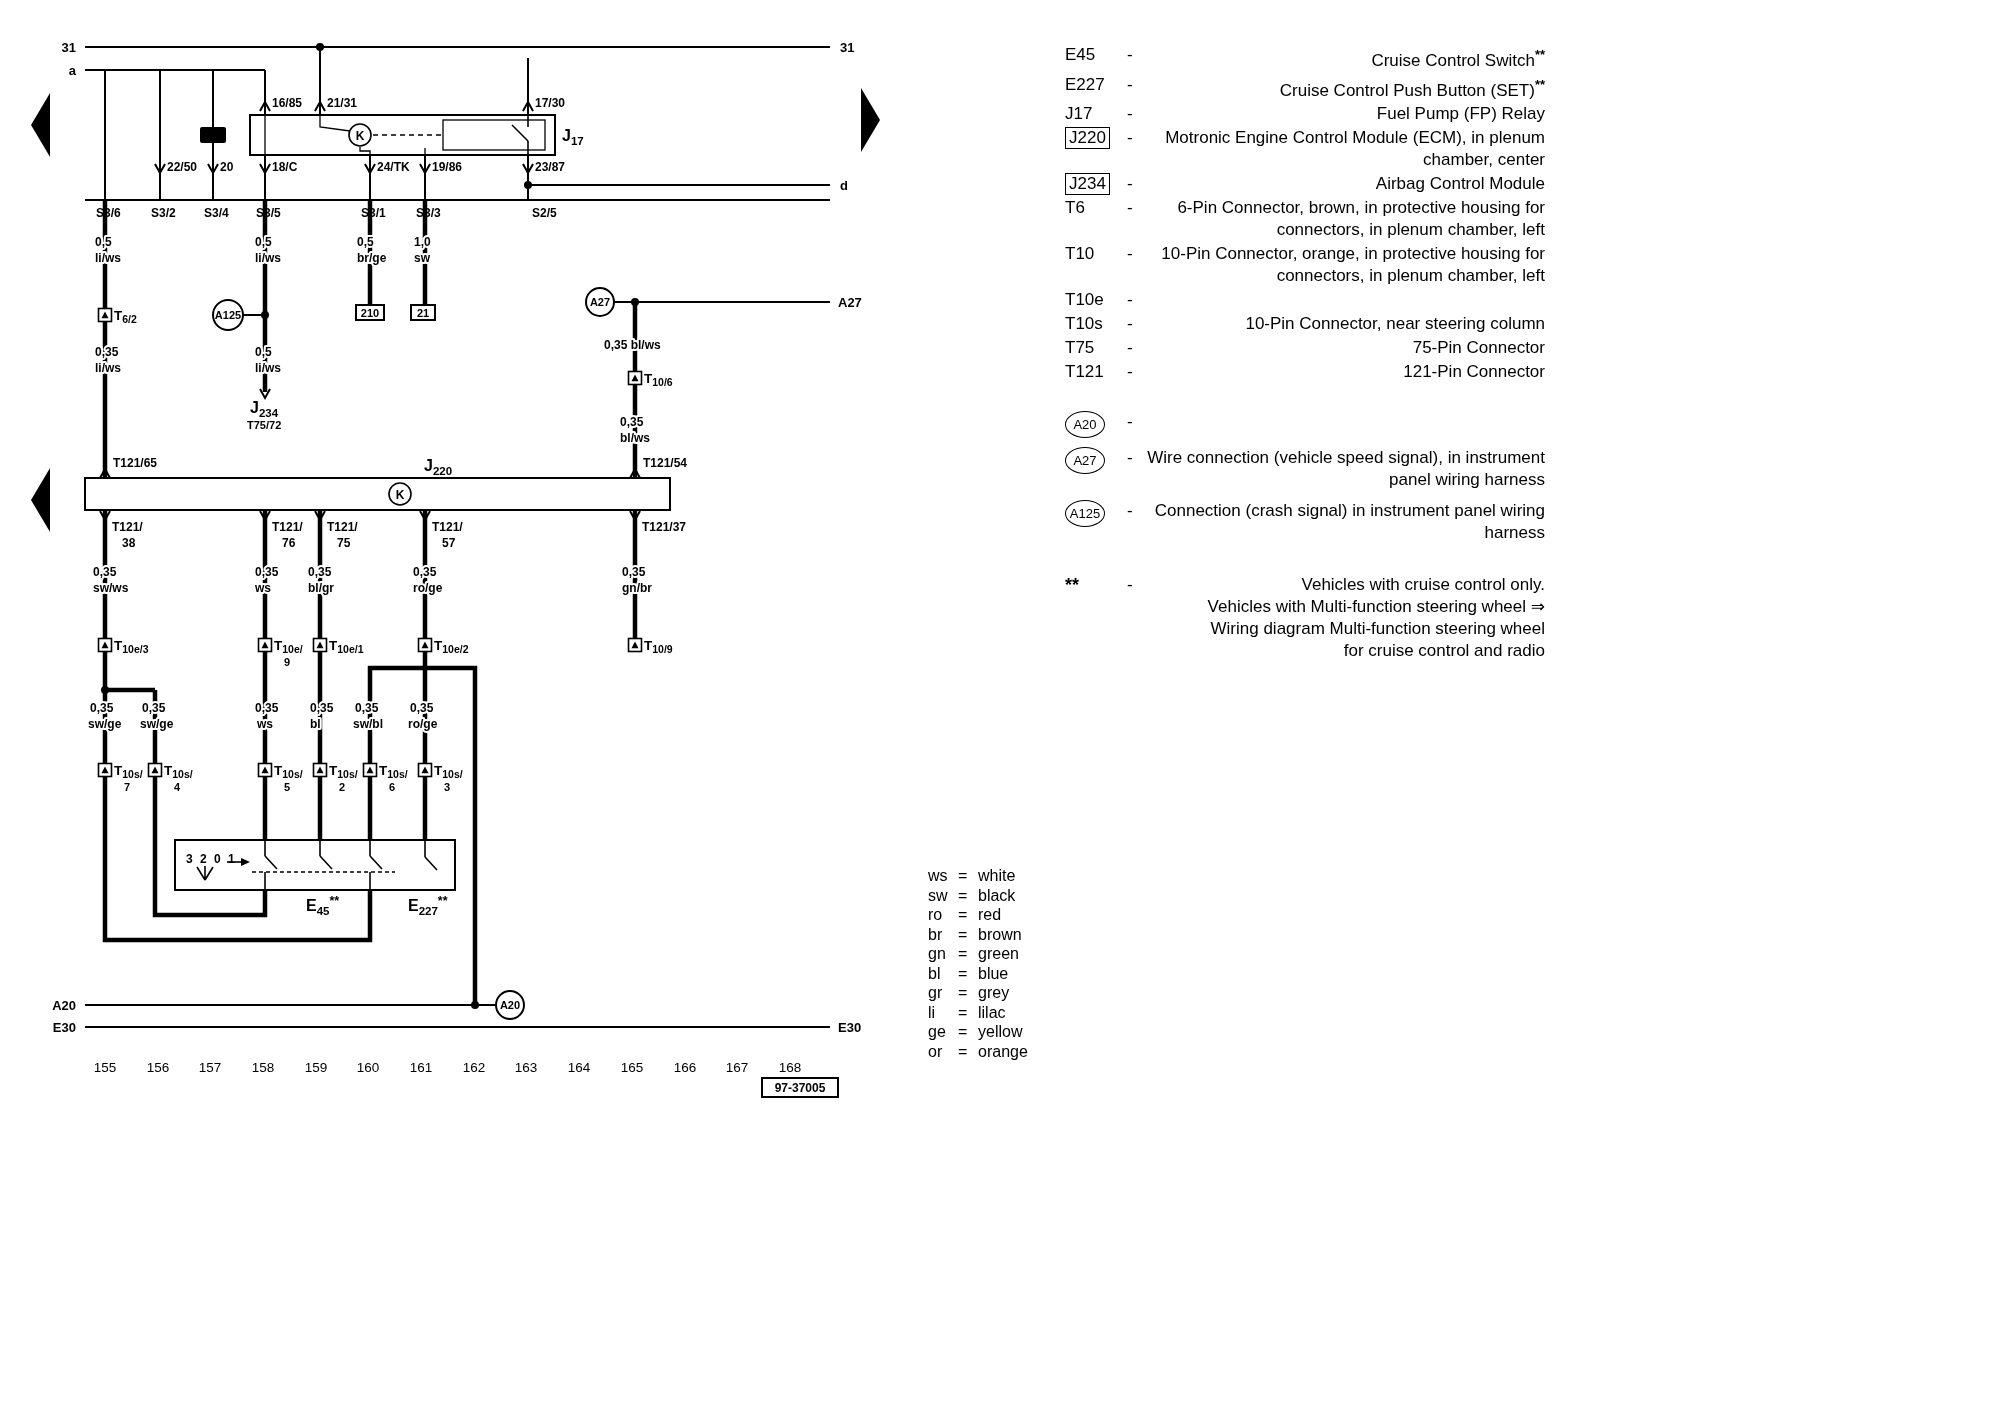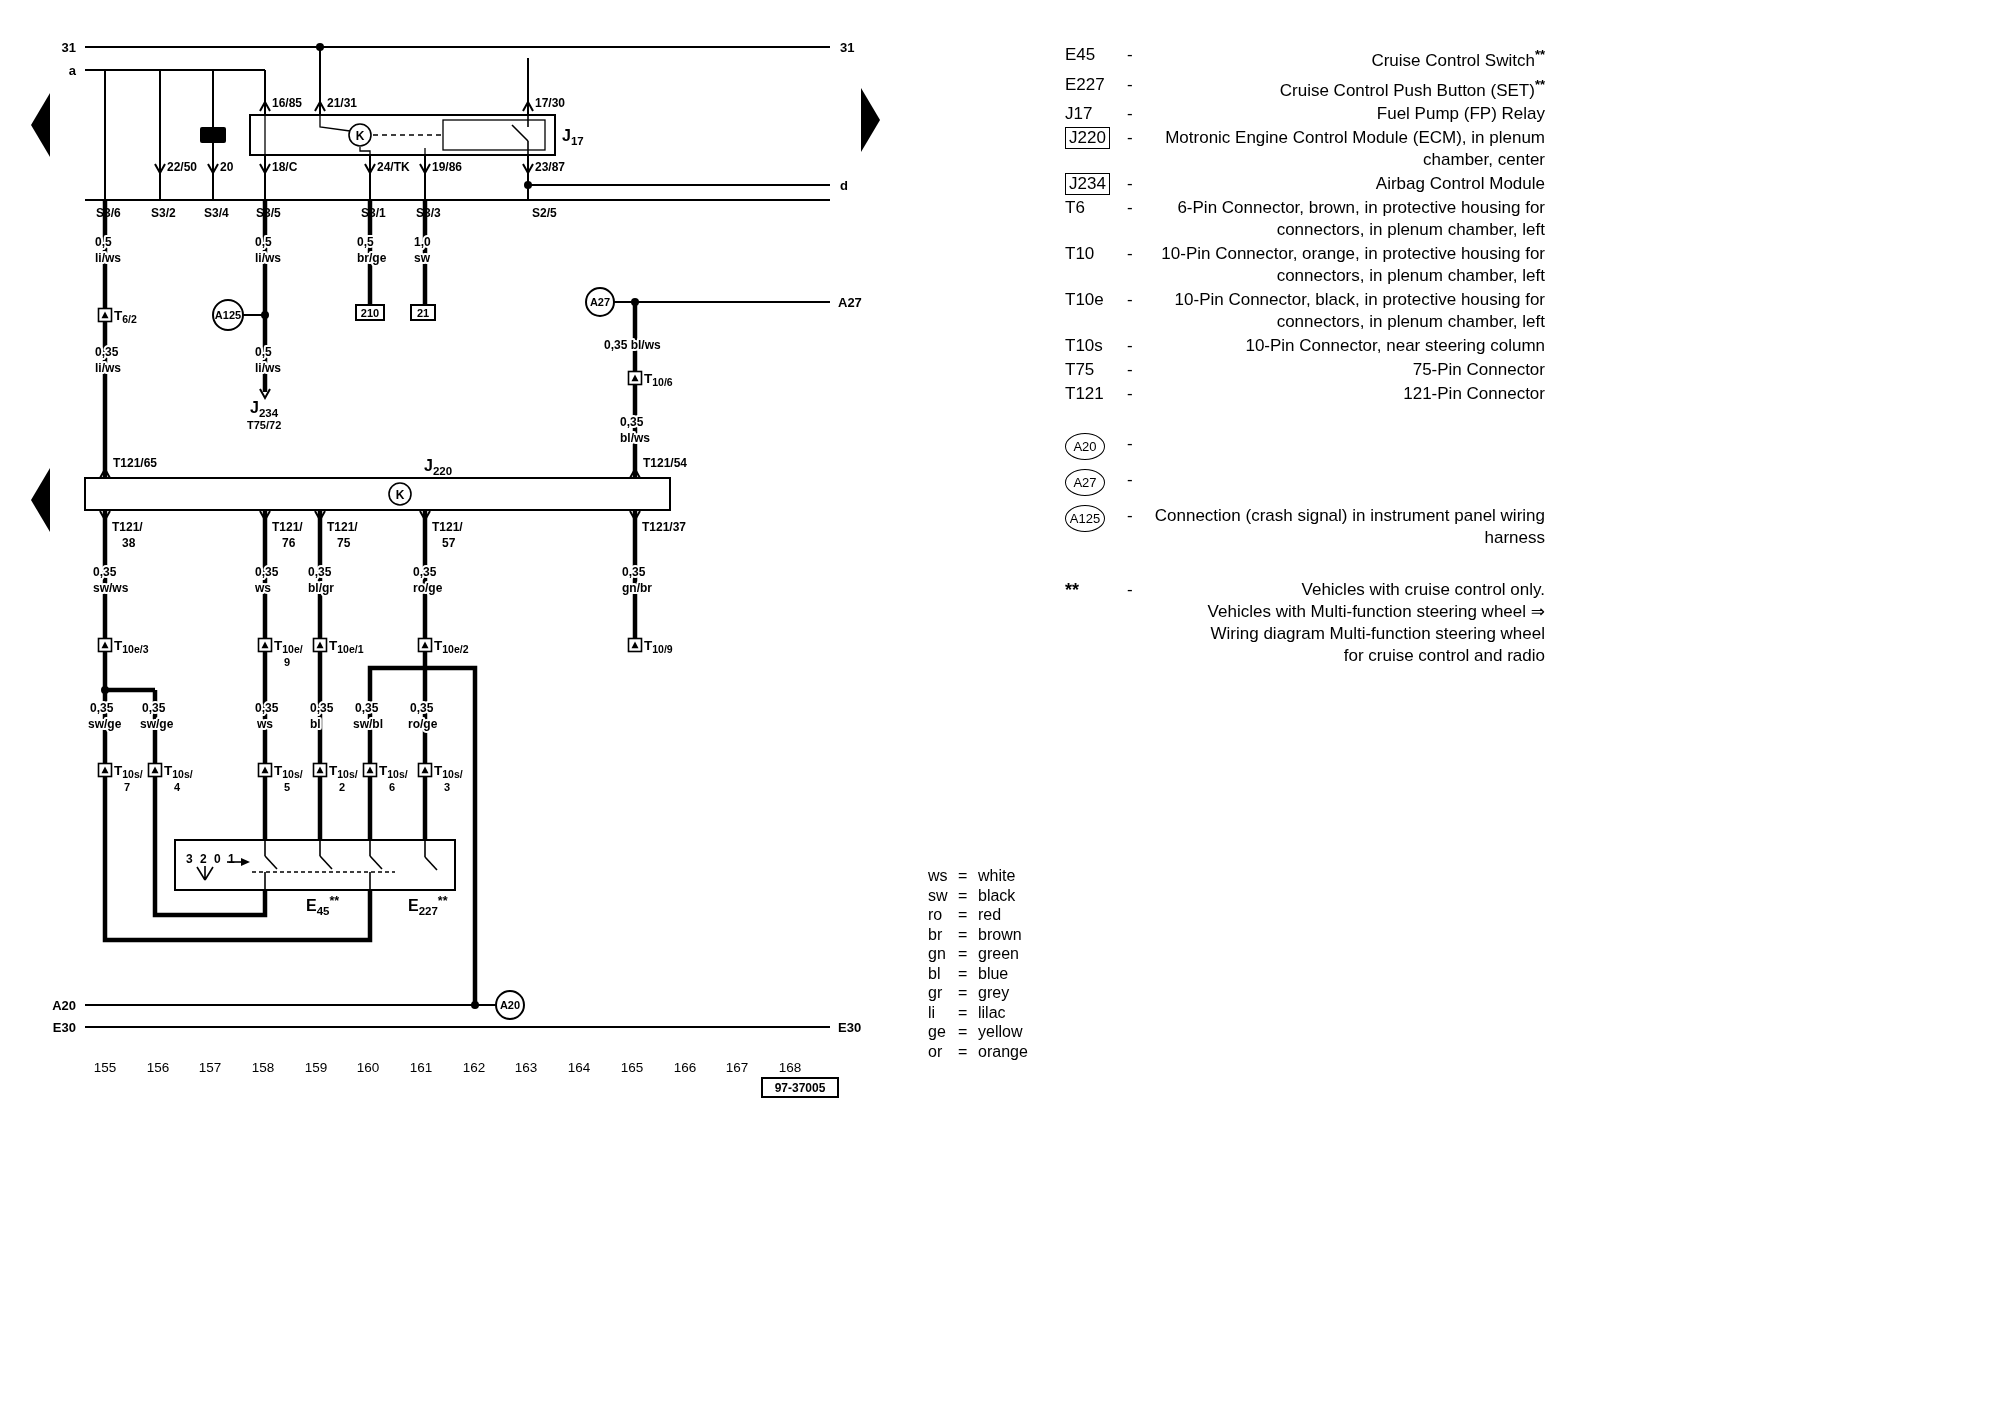--- a/index.html
+++ b/index.html
@@ -422,21 +422,20 @@
       <span class="desc"><span>6-Pin Connector, brown, in protective housing for connectors, in plenum chamber, left</span></span>
     </div>
     <div class="row">
       <span class="code">T10</span>
       <span class="dash">-</span>
       <span class="desc"><span>10-Pin Connector, orange, in protective housing for connectors, in plenum chamber, left</span></span>
     </div>
     <div class="row">
       <span class="code">T10e</span>
       <span class="dash">-</span>
-      <span class="desc"><span>10-Pin Connector, black, in protective housing for connectors, in plenum chamber, left</span></span>
     </div>
     <div class="row">
       <span class="code">T10s</span>
       <span class="dash">-</span>
       <span class="desc"><span>10-Pin Connector, near steering column</span></span>
     </div>
     <div class="row">
       <span class="code">T75</span>
       <span class="dash">-</span>
       <span class="desc"><span>75-Pin Connector</span></span>
@@ -453,20 +452,21 @@
       <span class="circ-wrap">
             <span class="circ">A20</span>
           </span>
       <span class="dash">-</span>
     </div>
     <div class="row">
       <span class="circ-wrap">
             <span class="circ">A27</span>
           </span>
       <span class="dash">-</span>
+      <span class="desc">Wire connection (vehicle speed signal), in instrument panel wiring harness</span>
     </div>
     <div class="row">
       <span class="circ-wrap">
             <span class="circ">A125</span>
           </span>
       <span class="dash">-</span>
       <span class="desc">Connection (crash signal) in instrument panel wiring harness</span>
     </div>
   </div>
 

